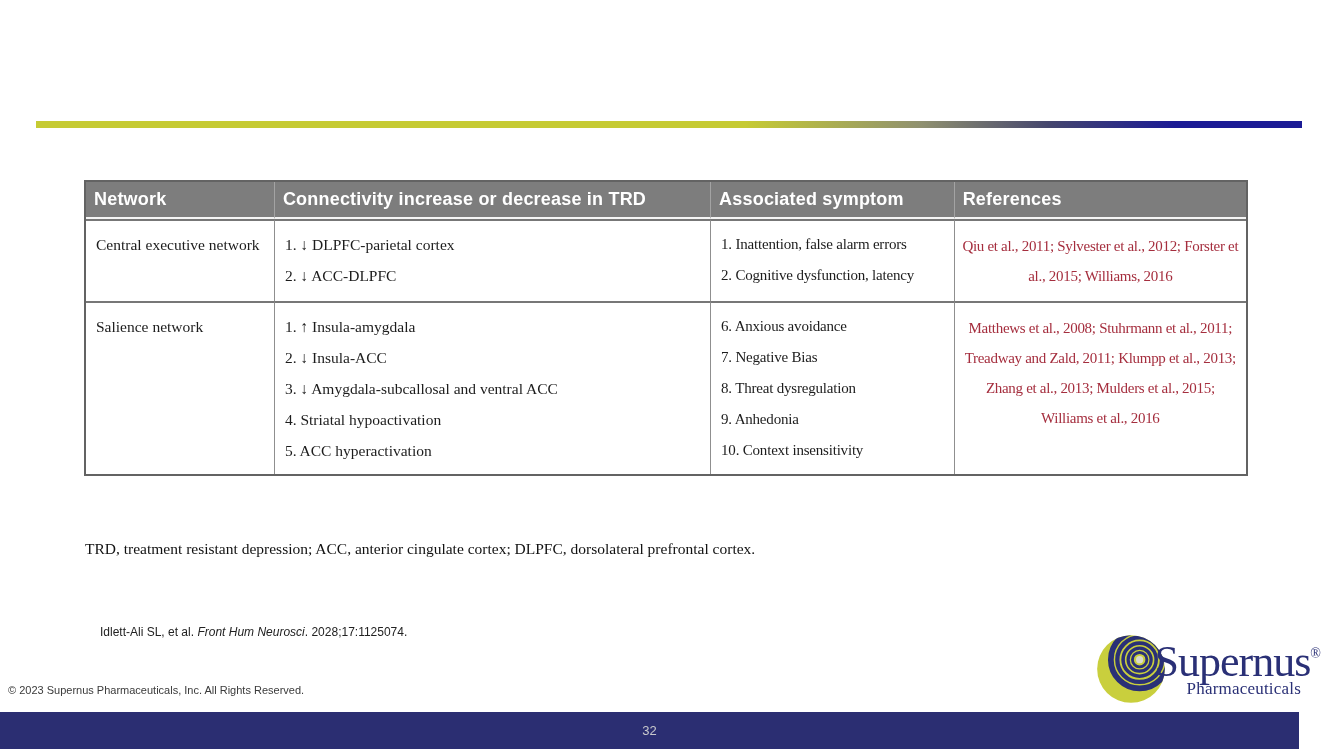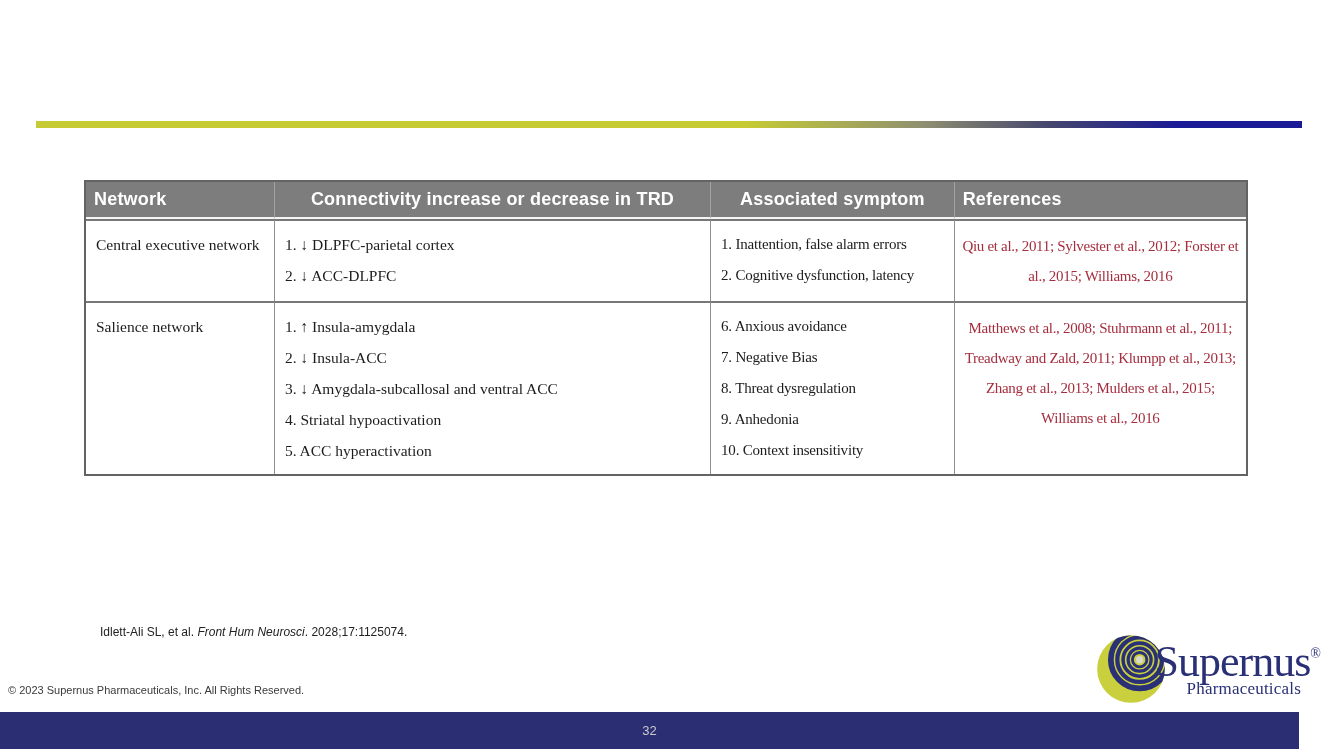--- a/index.html
+++ b/index.html
@@ -24,21 +24,21 @@
   }
   table.net{width:100%;border-collapse:separate;border-spacing:0;table-layout:fixed;}
   col.c1{width:16.2%;} col.c2{width:37.6%;} col.c3{width:21.0%;} col.c4{width:25.2%;}
   th{
     background:#7d7d7d;color:#ffffff;font-size:18px;font-weight:bold;
     text-align:left;padding:6px 8px;height:37px;box-sizing:border-box;
     border-bottom:2px solid #f5f5f5;vertical-align:middle;
     font-family:"Liberation Sans",sans-serif;letter-spacing:.2px;
   }
   th.center{text-align:left;}
-  th + th{border-left:1px solid #a3a3a3;text-align:center;}
+  th + th{border-left:1px solid #a3a3a3;}
   td{
     font-family:"Liberation Serif",serif;font-size:15.5px;color:#1c1c1c;
     vertical-align:top;padding:8px 8px 8px 10px;box-sizing:border-box;
     border-top:2px solid #777777;line-height:31px;
   }
   td + td{border-left:1px solid #8f8f8f;}
   tr.r1 td{height:78px;} tr.r2 td{height:71px;} tr.r3 td{height:161px;}
   td.symptoms{font-size:15px;letter-spacing:-.2px;padding-right:4px;}
   td.refs{
     text-align:center;color:#a52e3e;font-size:15px;letter-spacing:-.3px;
@@ -133,20 +133,21 @@
             <div class="cell-line">8. Threat dysregulation</div>
             <div class="cell-line">9. Anhedonia</div>
             <div class="cell-line">10. Context insensitivity</div>
           </td>
           <td class="refs">Matthews et al., 2008; Stuhrmann et al., 2011; Treadway and Zald, 2011; Klumpp et al., 2013; Zhang et al., 2013; Mulders et al., 2015; Williams et al., 2016</td>
         </tr>
       </tbody>
     </table>
   </div>
 
+  <div class="footnote">TRD, treatment resistant depression; ACC, anterior cingulate cortex; DLPFC, dorsolateral prefrontal cortex.</div>
 
   <div class="citation"><span>Idlett-Ali SL, et al. </span><span class="jrnl">Front Hum Neurosci</span><span>. 2028;17:1125074.</span></div>
 
   <div class="copyright">© 2023 Supernus Pharmaceuticals, Inc. All Rights Reserved.</div>
 
   <div class="logo">
     <svg width="72" height="72" viewBox="0 0 100 100">
       <defs>
           <clipPath id="lc">
             <circle cx="50" cy="50" r="47"></circle>

